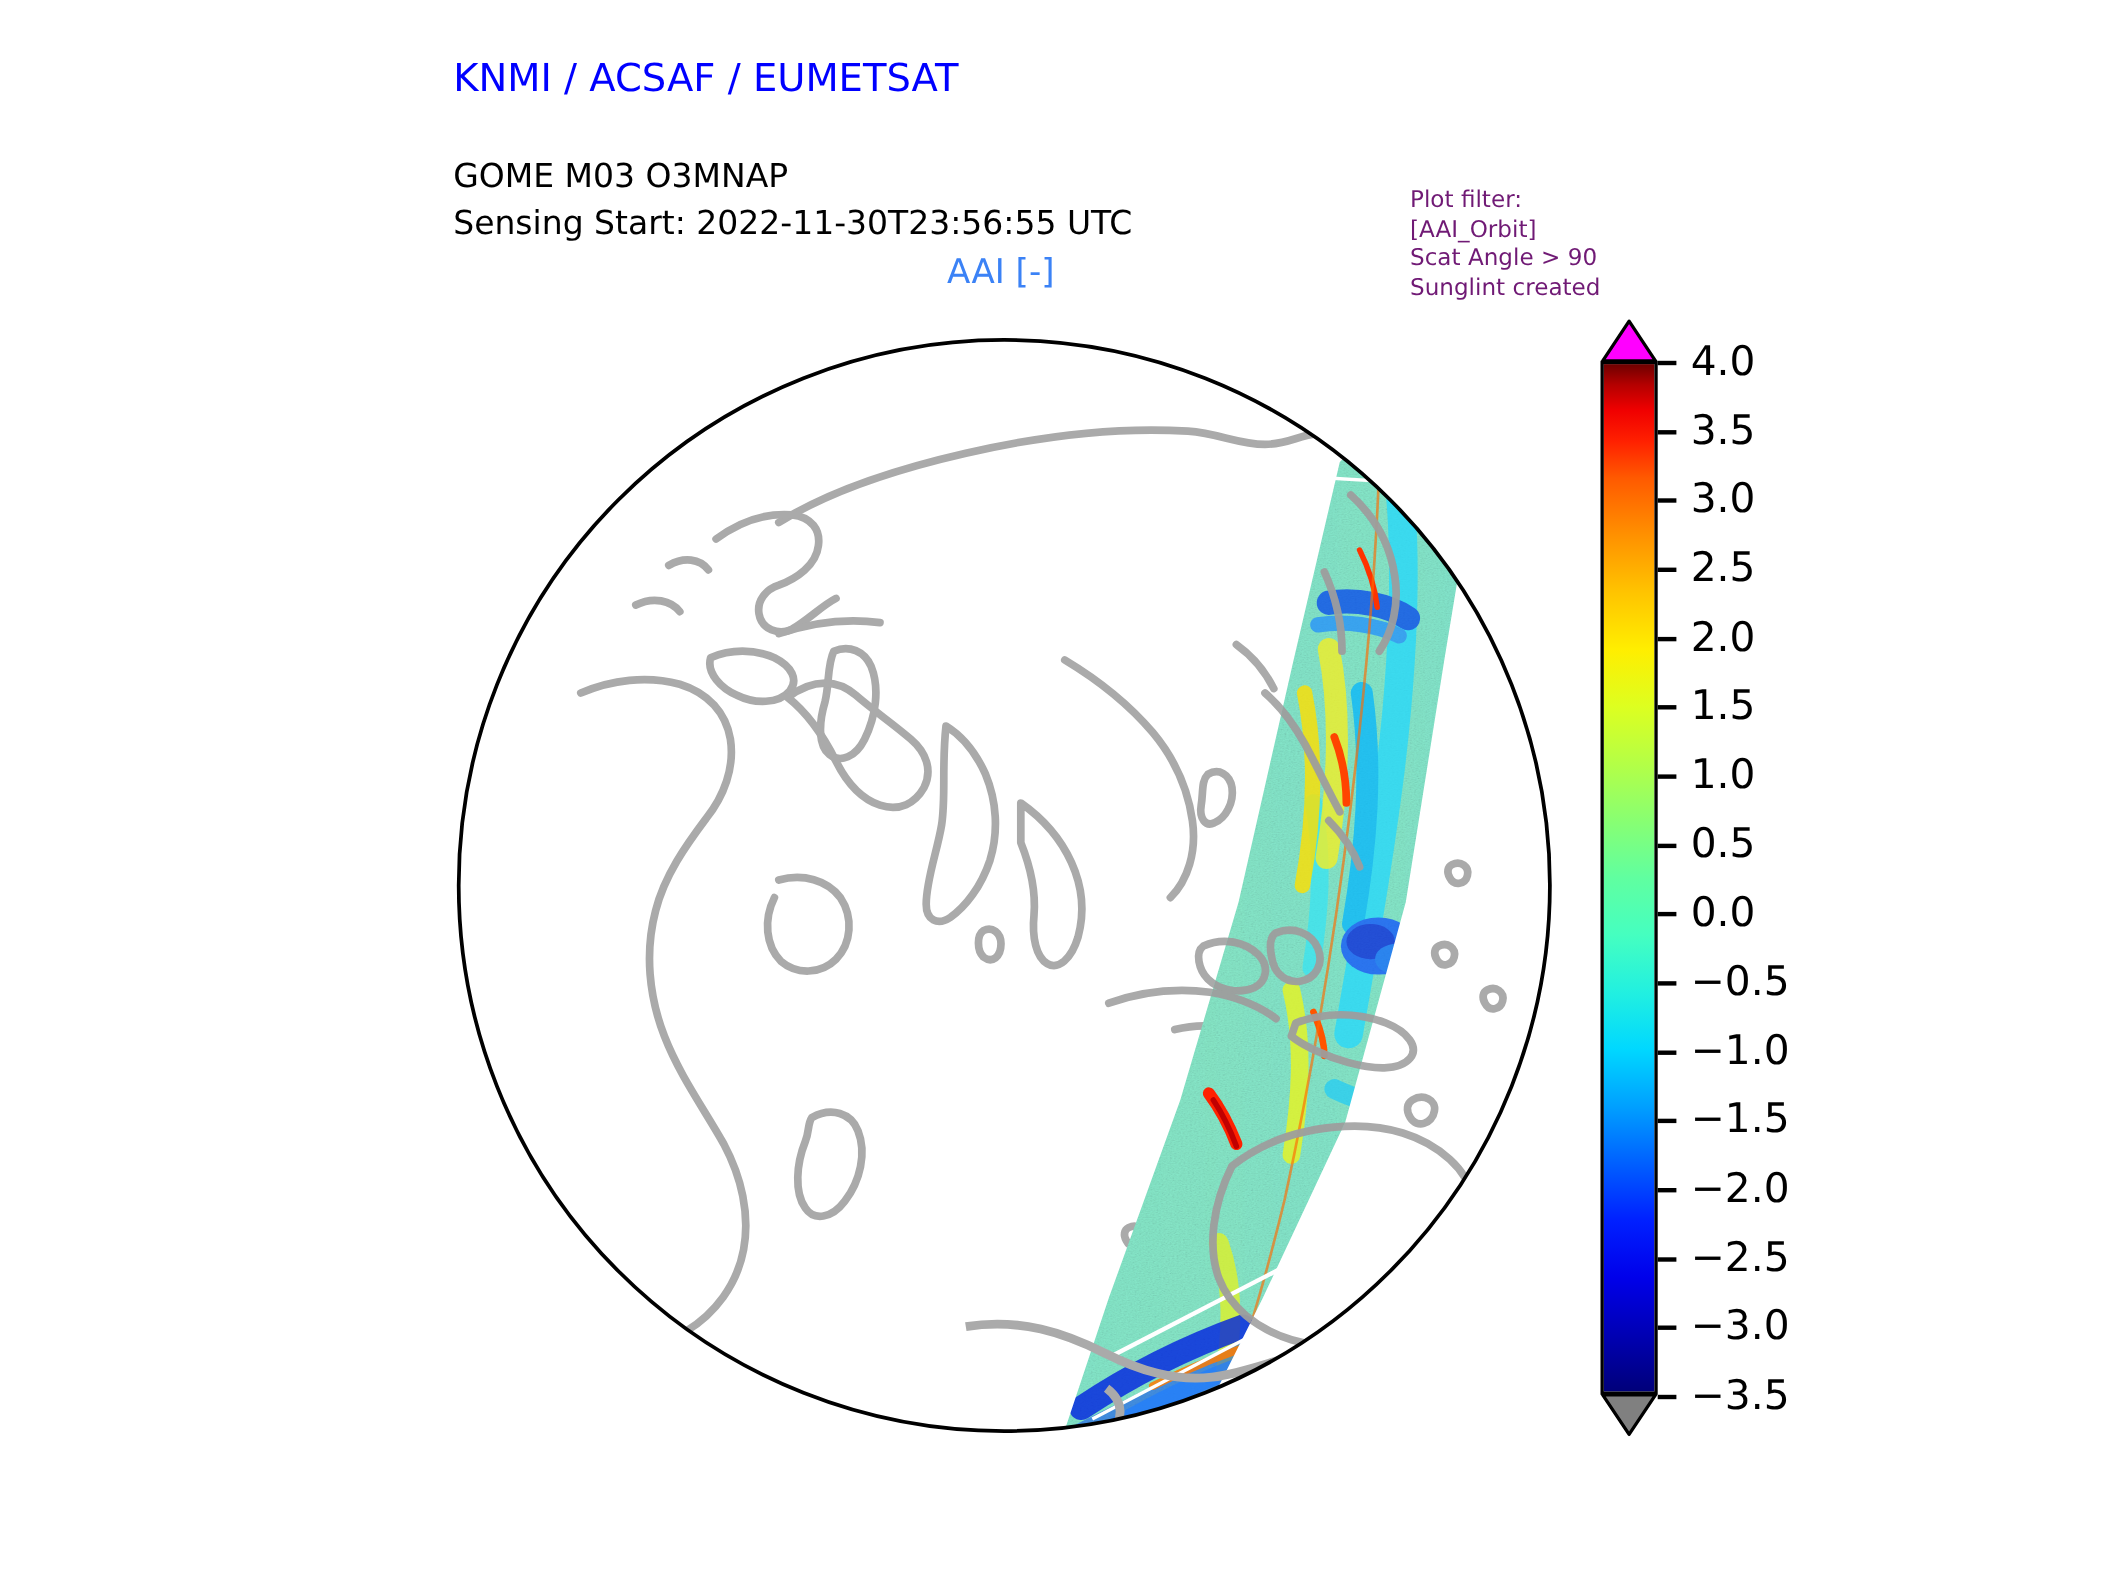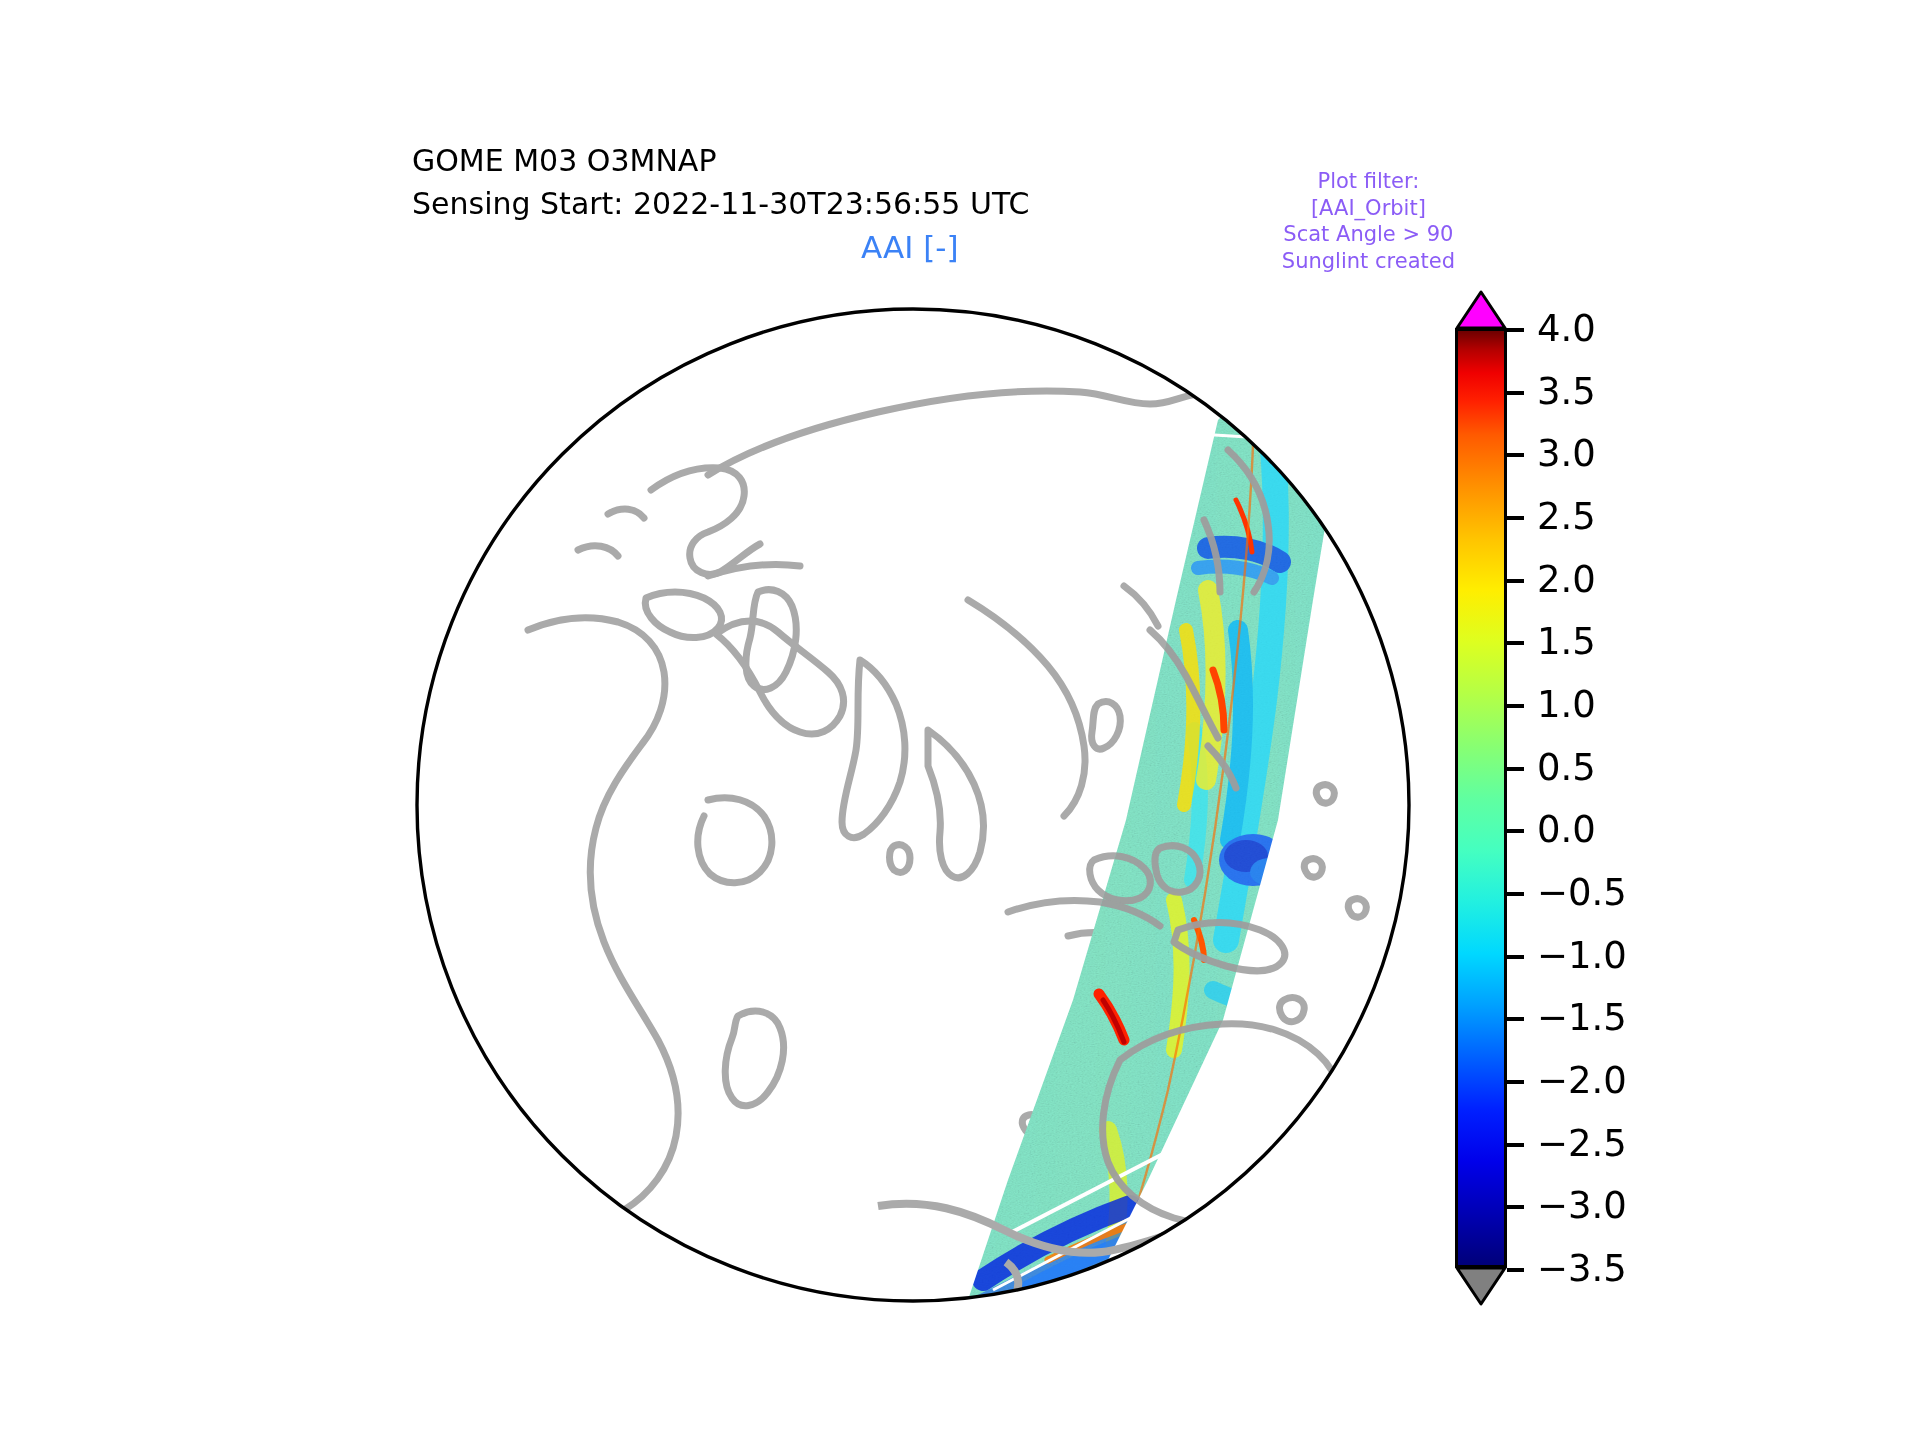--- a/index.html
+++ b/index.html
@@ -51,22 +51,22 @@
     top: 229px;
     font-size: 31px;
     color: #3b82f6;
     white-space: nowrap;
   }
   .hdr-filter {
     position: absolute;
     right: 465px;
     top: 168px;
     font-size: 21px;
-    color: #8b5cf6;
-    text-align: center;
+    color: #701a75;
+    text-align: left;
     line-height: 26.5px;
     white-space: nowrap;
   }
 
   
   #globe-wrap {
     position: absolute;
     left: 408px;
     top: 300px;
     width: 1010px;
@@ -139,20 +139,21 @@
     white-space: nowrap;
     transform: translateY(-50%);
     line-height: 1;
   }
 </style>
 </head>
 <body>
 
 <div id="page">
 
+  <div class="hdr-org">KNMI / ACSAF / EUMETSAT</div>
 
 
   <div class="hdr-product">
     <div>GOME M03 O3MNAP</div>
     <div>Sensing Start: 2022-11-30T23:56:55 UTC</div>
   </div>
 
   <div class="hdr-vartitle">AAI [-]</div>
 
   <div class="hdr-filter">

